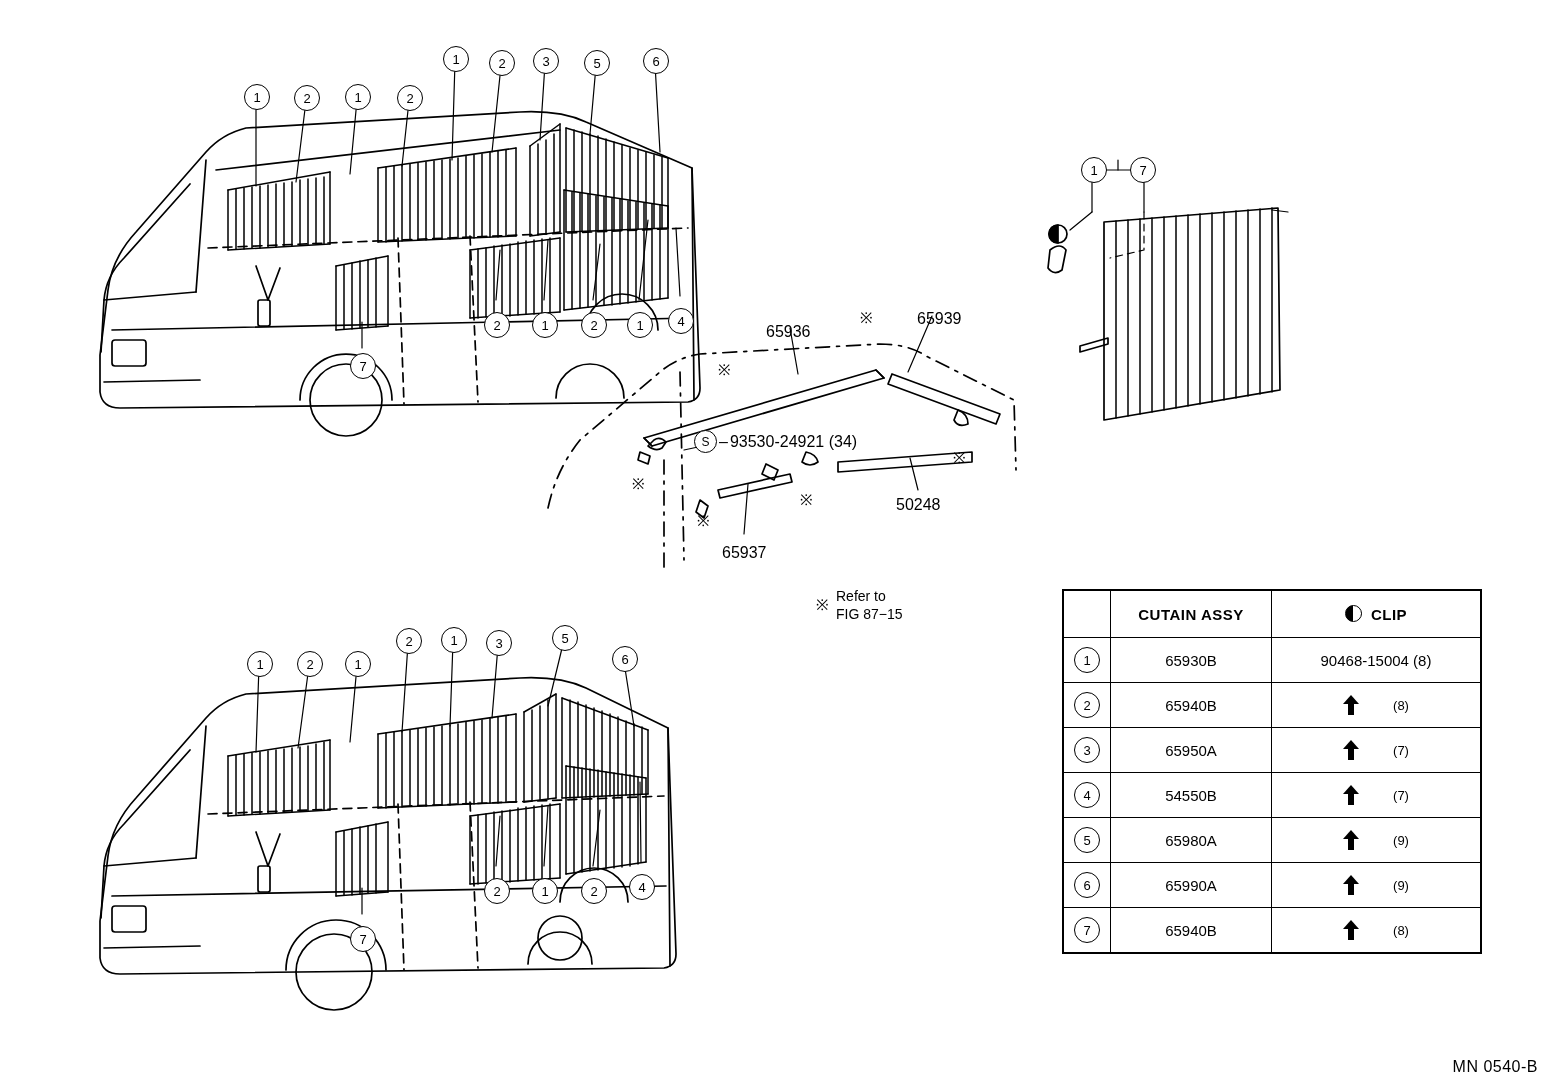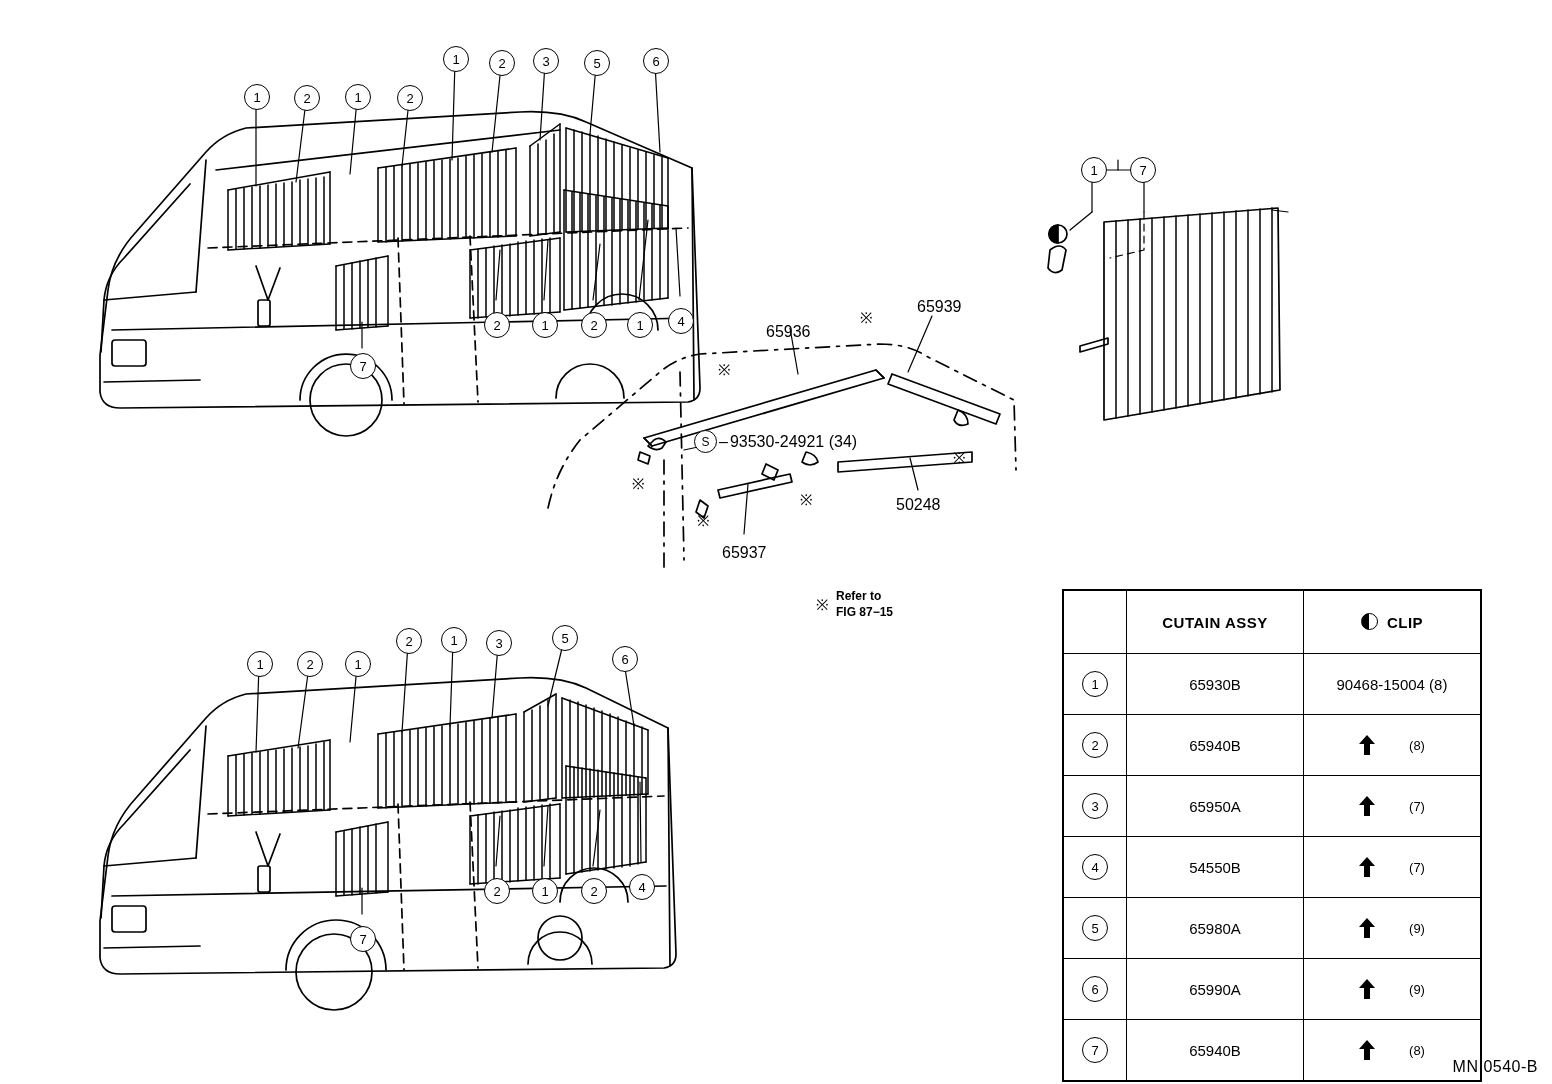--- a/index.html
+++ b/index.html
@@ -9,25 +9,25 @@
 
   
   .bub{position:absolute;width:24px;height:24px;border:1.6px solid #000;border-radius:50%;
        display:flex;align-items:center;justify-content:center;font-size:13px;line-height:1;background:#fff;}
   .lbl{position:absolute;font-size:16px;white-space:nowrap;}
   .star{position:absolute;font-size:15px;line-height:1;}
 
   
   .refer{position:absolute;left:836px;top:588px;font-size:13px;line-height:1.25;}
   .refer .star2{position:absolute;left:-20px;top:8px;font-size:15px;}
-  .refer b{font-weight:bold;font-size:12px;}
+  .refer b{font-weight:normal;font-size:14px;}
 
   
   .tbl{position:absolute;left:1062px;top:589px;width:420px;border:2px solid #000;border-collapse:collapse;background:#fff;}
-  .tbl td,.tbl th{border:1px solid #000;height:44px;text-align:center;font-size:15px;padding:8px;}
+  .tbl td,.tbl th{border:1px solid #000;height:44px;text-align:center;font-size:15px;padding:0;}
   .tbl .cidx{width:46px;}
   .tbl .cassy{width:160px;}
   .tbl .cclip{width:auto;}
   .tbl thead th{height:46px;font-weight:bold;letter-spacing:.5px;}
   .bubi{width:24px;height:24px;border:1.6px solid #000;border-radius:50%;
         display:inline-flex;align-items:center;justify-content:center;font-size:13px;}
   .halfdot{display:inline-block;width:15px;height:15px;border:1.5px solid #000;border-radius:50%;
            background:linear-gradient(90deg,#000 0 50%,#fff 50% 100%);vertical-align:-2px;margin-right:9px;}
   .cliprow{display:flex;align-items:center;justify-content:center;gap:34px;}
   .arrow{display:inline-block;width:16px;height:20px;position:relative;}
@@ -302,21 +302,21 @@
     <div class="bub" style="left:629px;top:874px">4</div>
     <div class="bub" style="left:350px;top:926px">7</div>
   </div>
 
   <div>
     <div class="bub" style="left:1081px;top:157px">1</div>
     <div class="bub" style="left:1130px;top:157px">7</div>
   </div>
 
   <div class="lbl" style="left:766px;top:323px">65936</div>
-  <div class="lbl" style="left:917px;top:298px">65939</div>
+  <div class="lbl" style="left:917px;top:310px">65939</div>
   <div class="lbl" style="left:722px;top:544px">65937</div>
   <div class="lbl" style="left:896px;top:496px">50248</div>
 
   <div style="position:absolute;left:694px;top:430px;display:flex;align-items:center;gap:2px;">
     <span class="bub" style="position:relative;left:0;top:0;width:21px;height:21px;font-size:12px;">S</span>
     <span class="lbl" style="position:relative;left:0;top:0;">–</span>
     <span class="lbl" style="position:relative;left:0;top:0;">93530-24921 (34)</span>
   </div>
 
   <div class="star" style="left:860px;top:310px">※</div>

